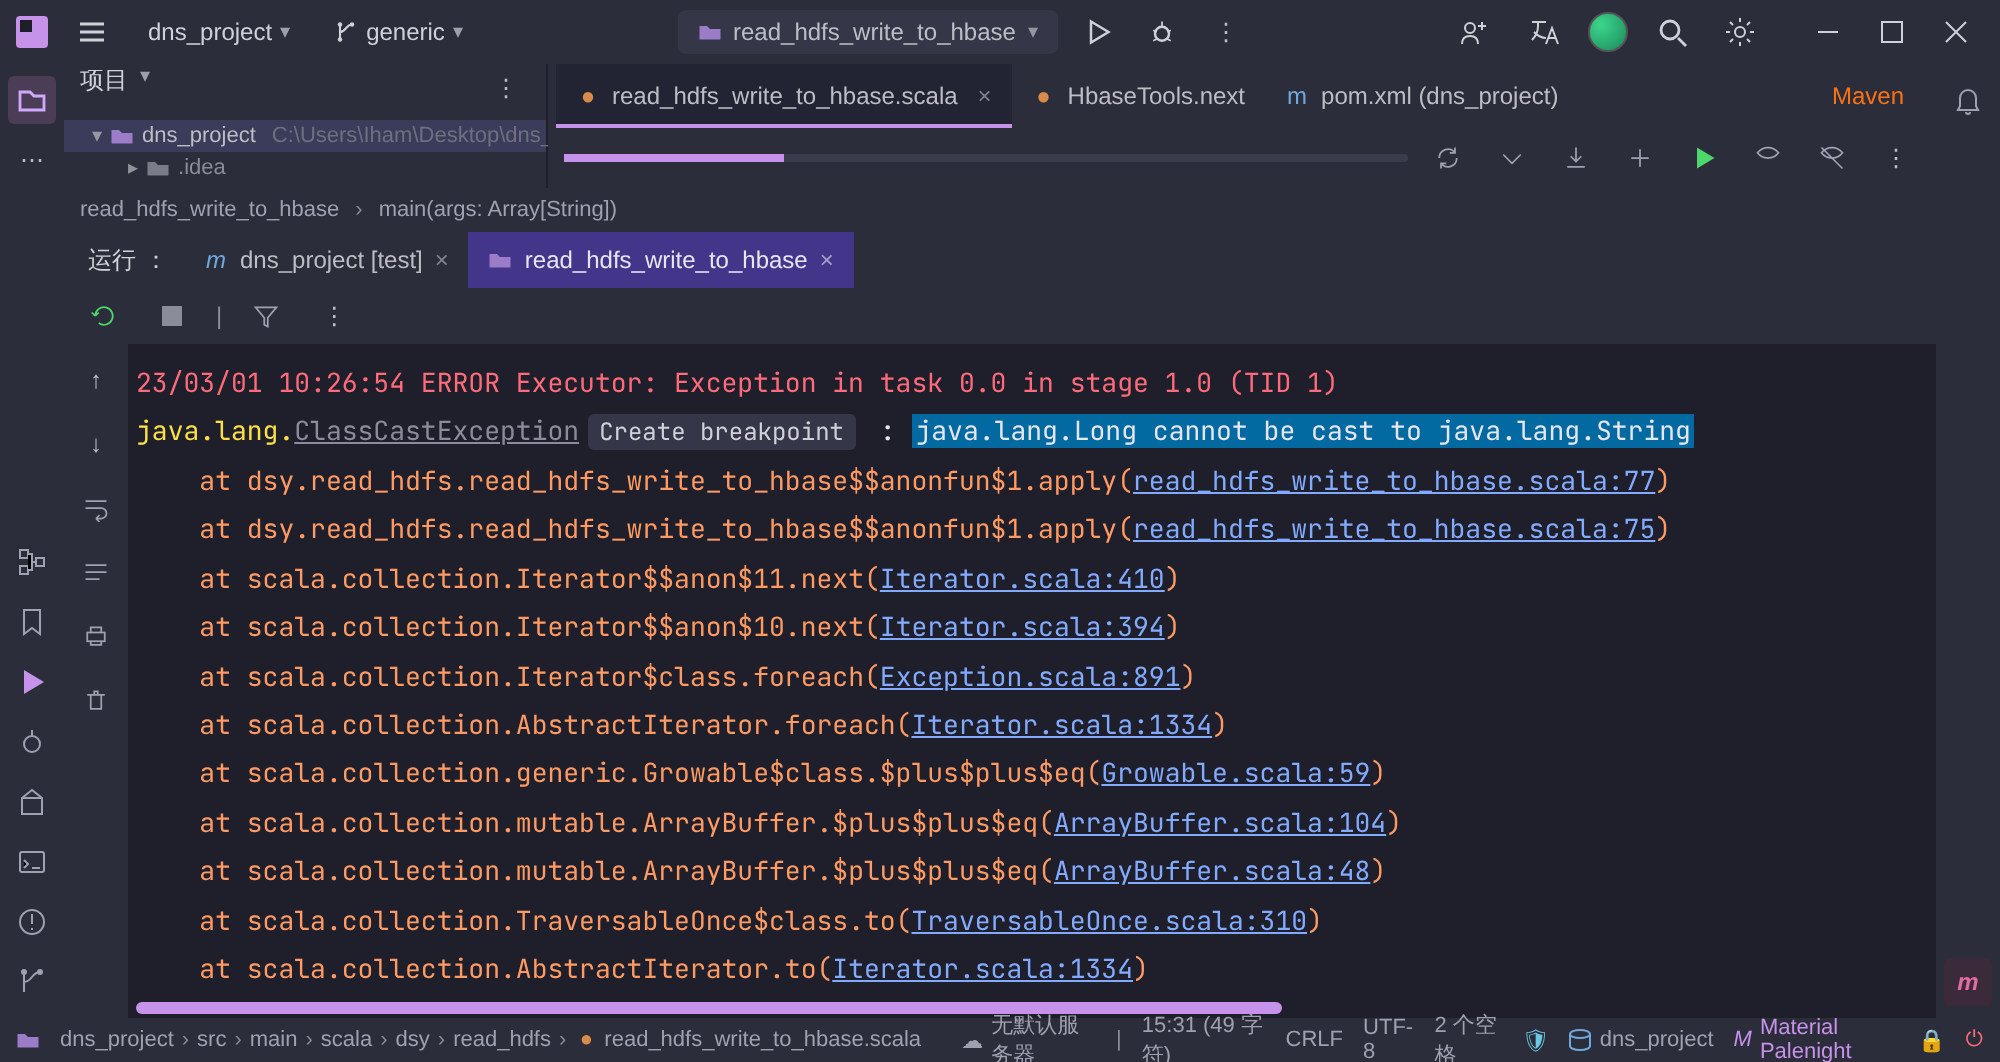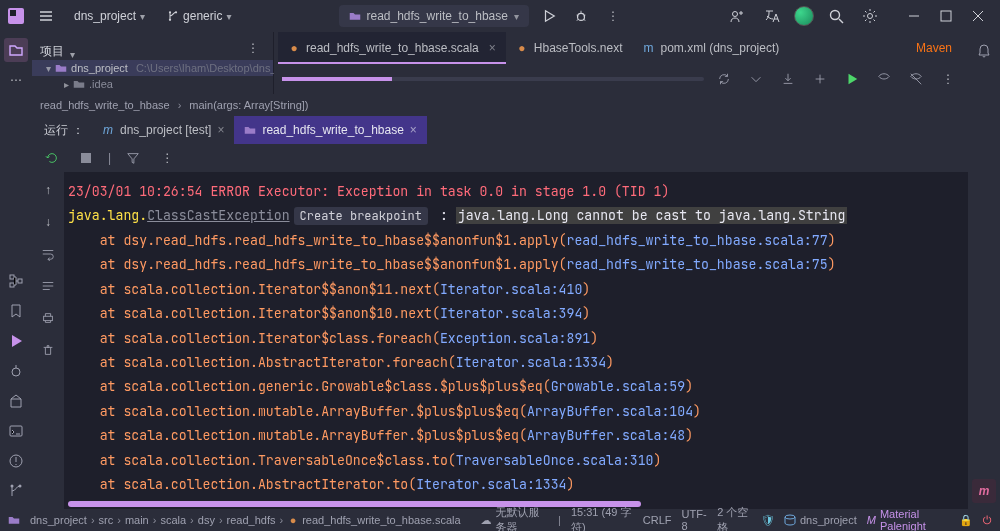--- a/index.html
+++ b/index.html
@@ -62,21 +62,21 @@
 }
 .center-col { flex: 1; display: flex; flex-direction: column; min-width: 0; }
 
 .sub-row { display: flex; height: 62px; }
 .project-panel {
   width: 242px; background: #2b2d3a;
   display: flex; flex-direction: column;
   border-right: 1px solid #1e1f2b;
 }
 .project-header {
-  height: 28px; display: flex; align-items: flex-end; padding: 0 8px;
+  height: 28px; display: flex; align-items: flex-start; padding: 0 8px;
   gap: 6px; color: #cfd1d8;
 }
 .tree-row {
   display: flex; align-items: center; gap: 4px;
   padding: 2px 6px 2px 14px; font-size: 11px;
 }
 .tree-row.sel { background: #3a3c5a; }
 .tree-path { color: #6e7080; margin-left: 4px; }
 
 .editor-area { flex: 1; display: flex; flex-direction: column; min-width: 0; background: #222433; }
@@ -143,28 +143,28 @@
   font-family: 'JetBrains Mono', Consolas, monospace;
   font-size: 13.2px; line-height: 1.85;
   overflow: hidden; color: #e6e6f0;
   position: relative;
 }
 .console .row { white-space: pre; }
 .kw-err { color: #ff6b7a; }
 .kw-java { color: #fde047; }
 .kw-class { color: #8a8c9a; text-decoration: underline; }
 .kw-at { color: #ff9a62; }
-.link { color: #82aaff; cursor: pointer; text-align: right; }
+.link { color: #82aaff; text-decoration: underline; cursor: pointer; text-align: right; }
 .paren { color: #ff9a62; }
 .badge-bp {
   background: #353748; color: #d0d0d8;
   padding: 1px 6px; border-radius: 3px; font-size: 12px;
   margin: 0 4px;
 }
-.hl-msg { background: #404040; color: #e6e6f0; padding: 0 2px; }
+.hl-msg { background: #0369a1; color: #e6e6f0; padding: 0 2px; }
 .hscroll {
   position: absolute; bottom: 2px; left: 4px; right: 4px;
   height: 6px; background: transparent;
 }
 .hscroll::before {
   content: ''; position: absolute; left: 0; width: 64%; top: 0; bottom: 0;
   background: #c792ea; border-radius: 3px;
 }
 .status-bar {
   height: 22px; background: #2b2d3a;

